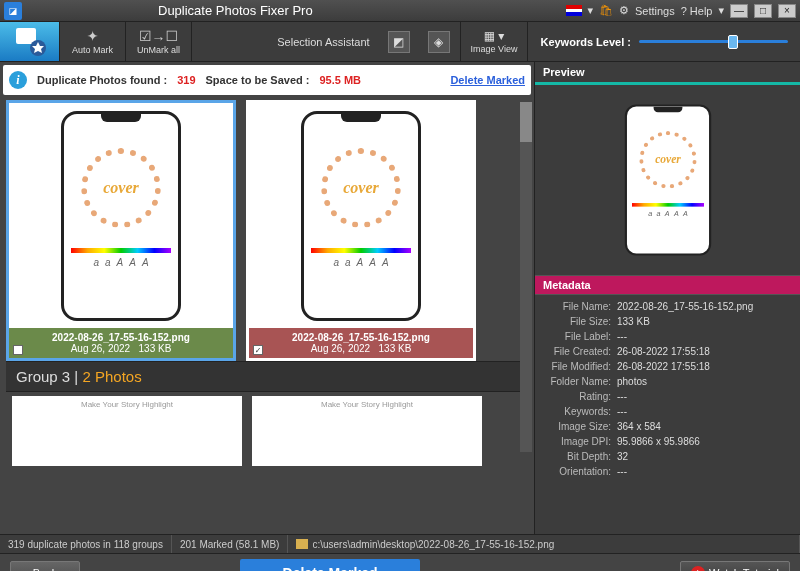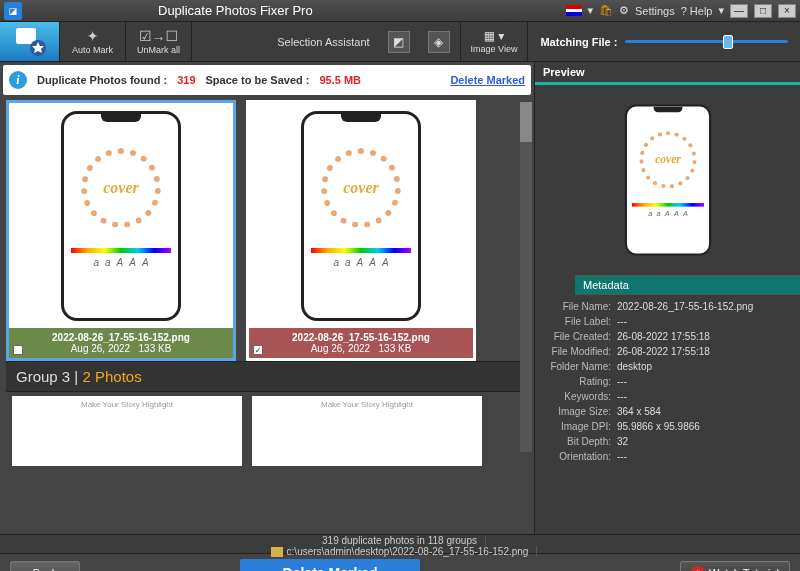--- a/index.html
+++ b/index.html
@@ -46,26 +46,26 @@
 .thumb-caption .chk { position:absolute; left:4px; bottom:3px; width:10px; height:10px; background:#fff; border:1px solid #666; font-size:8px; color:#333; display:flex; align-items:center; justify-content:center; }
 .group-header { background:#333; padding:6px 10px; font-size:15px; color:#ddd; border-top:1px solid #222; border-bottom:1px solid #222; }
 .orange { color:#f5a623; }
 .thumbs-row2 { display:flex; gap:10px; padding:4px 6px; }
 .thumb-small { width:230px; height:70px; background:#fff; overflow:hidden; display:flex; align-items:flex-start; justify-content:center; padding-top:4px; color:#999; font-size:8px; }
 .scrollbar-v { position:absolute; right:2px; top:4px; width:12px; height:350px; background:#555; }
 .scrollbar-v .thumb { width:12px; height:40px; background:#888; }
 .preview-header { padding:4px 8px; font-weight:bold; color:#fff; font-size:11px; border-bottom:3px solid #14b8a6; }
 .preview-box { height:190px; display:flex; align-items:center; justify-content:center; background:#3c3c3c; }
 .preview-phone { transform:scale(0.72); }
-.metadata-header { background:#0f766e; padding:3px 8px; font-weight:normal; color:#fff; font-size:11px; border-top:1px solid #555; border-bottom:1px solid #555;margin-left:40px; }
+.metadata-header { background:#be185d; padding:3px 8px; font-weight:bold; color:#fff; font-size:11px; border-top:1px solid #555; border-bottom:1px solid #555; }
 .meta-table { padding:4px 0; font-size:10px; overflow:hidden; }
 .meta-row { display:flex; padding:2px 6px; }
 .meta-label { width:76px; text-align:right; color:#bbb; padding-right:6px; }
 .meta-value { color:#ddd; }
-.statusbar { height:19px; background:#3c3c3c; border-top:1px solid #222; display:flex; align-items:center; font-size:10px; color:#ccc;flex-direction:column; }
+.statusbar { height:19px; background:#3c3c3c; border-top:1px solid #222; display:flex; align-items:center; font-size:10px; color:#ccc; }
 .statusbar > div { padding:0 8px; border-right:1px solid #555; height:100%; display:flex; align-items:center; gap:4px; }
 .folder-icon { width:12px; height:10px; background:#d8b050; }
 .footer { height:38px; background:#444; border-top:1px solid #222; display:flex; align-items:center; padding:0 10px; gap:10px; }
 .btn-back { width:70px; height:24px; background:linear-gradient(#666,#4a4a4a); border:1px solid #777; color:#fff; font-size:11px; display:flex; align-items:center; justify-content:center; cursor:pointer; border-radius:2px; }
 .btn-delete-marked { margin-left:auto; margin-right:auto; width:180px; height:28px; background:#2a7fdb; color:#fff; font-size:14px; font-weight:bold; display:flex; align-items:center; justify-content:center; cursor:pointer; border-radius:2px; position:relative; left:-50px; }
 .btn-watch { height:24px; padding:0 10px; background:linear-gradient(#555,#3a3a3a); border:1px solid #777; color:#fff; font-size:11px; display:flex; align-items:center; justify-content:center; cursor:pointer; border-radius:2px; gap:4px; }
 .play-icon { width:14px; height:14px; background:#d22; border-radius:50%; display:flex; align-items:center; justify-content:center; }
 .play-icon::after { content:''; border-left:5px solid #fff; border-top:3px solid transparent; border-bottom:3px solid transparent; margin-left:2px; }
 </style>
 </head>
@@ -108,21 +108,21 @@
   <div class="toolbar-section selassist">
     <span>Selection Assistant</span>
     <div class="sq-btn">◩</div>
     <div class="sq-btn">◈</div>
   </div>
   <div class="toolbar-section" style="flex-direction:column;justify-content:center;gap:1px;">
     <span class="ticon" style="font-size:12px">▦ ▾</span>
     <span style="font-size:9px">Image View</span>
   </div>
   <div class="matching">
-    <span style="font-weight:bold;color:#fff">Matching File :</span>
+    <span style="font-weight:bold;color:#fff">Keywords Level :</span>
     <div class="slider-track">
       <div class="slider-thumb"></div>
     </div>
   </div>
 </div>
 
 <div class="main">
   <div class="left">
     <div class="infobar">
       <div class="info-icon">i</div>
@@ -218,34 +218,38 @@
           </div>
       </div>
     </div>
     <div class="metadata-header">Metadata</div>
     <div class="meta-table" id="meta-table">
         <div class="meta-row">
           <div class="meta-label">File Name:</div>
           <div class="meta-value">2022-08-26_17-55-16-152.png</div>
         </div>
         <div class="meta-row">
+          <div class="meta-label">File Size:</div>
+          <div class="meta-value">133 KB</div>
+        </div>
+        <div class="meta-row">
           <div class="meta-label">File Label:</div>
           <div class="meta-value">---</div>
         </div>
         <div class="meta-row">
           <div class="meta-label">File Created:</div>
           <div class="meta-value">26-08-2022 17:55:18</div>
         </div>
         <div class="meta-row">
           <div class="meta-label">File Modified:</div>
           <div class="meta-value">26-08-2022 17:55:18</div>
         </div>
         <div class="meta-row">
           <div class="meta-label">Folder Name:</div>
-          <div class="meta-value">desktop</div>
+          <div class="meta-value">photos</div>
         </div>
         <div class="meta-row">
           <div class="meta-label">Rating:</div>
           <div class="meta-value">---</div>
         </div>
         <div class="meta-row">
           <div class="meta-label">Keywords:</div>
           <div class="meta-value">---</div>
         </div>
         <div class="meta-row">
@@ -264,20 +268,23 @@
           <div class="meta-label">Orientation:</div>
           <div class="meta-value">---</div>
         </div>
       </div>
   </div>
 </div>
 
 <div class="statusbar">
   <div>
       <span>319 duplicate photos in 118 groups</span>
+    </div>
+  <div>
+      <span>201 Marked (58.1 MB)</span>
     </div>
   <div style="flex:1">
       <span class="folder-icon"></span>
       <span>c:\users\admin\desktop\2022-08-26_17-55-16-152.png</span>
     </div>
 </div>
 
 <div class="footer">
   <div class="btn-back">Back</div>
   <div class="btn-delete-marked">Delete Marked</div>

